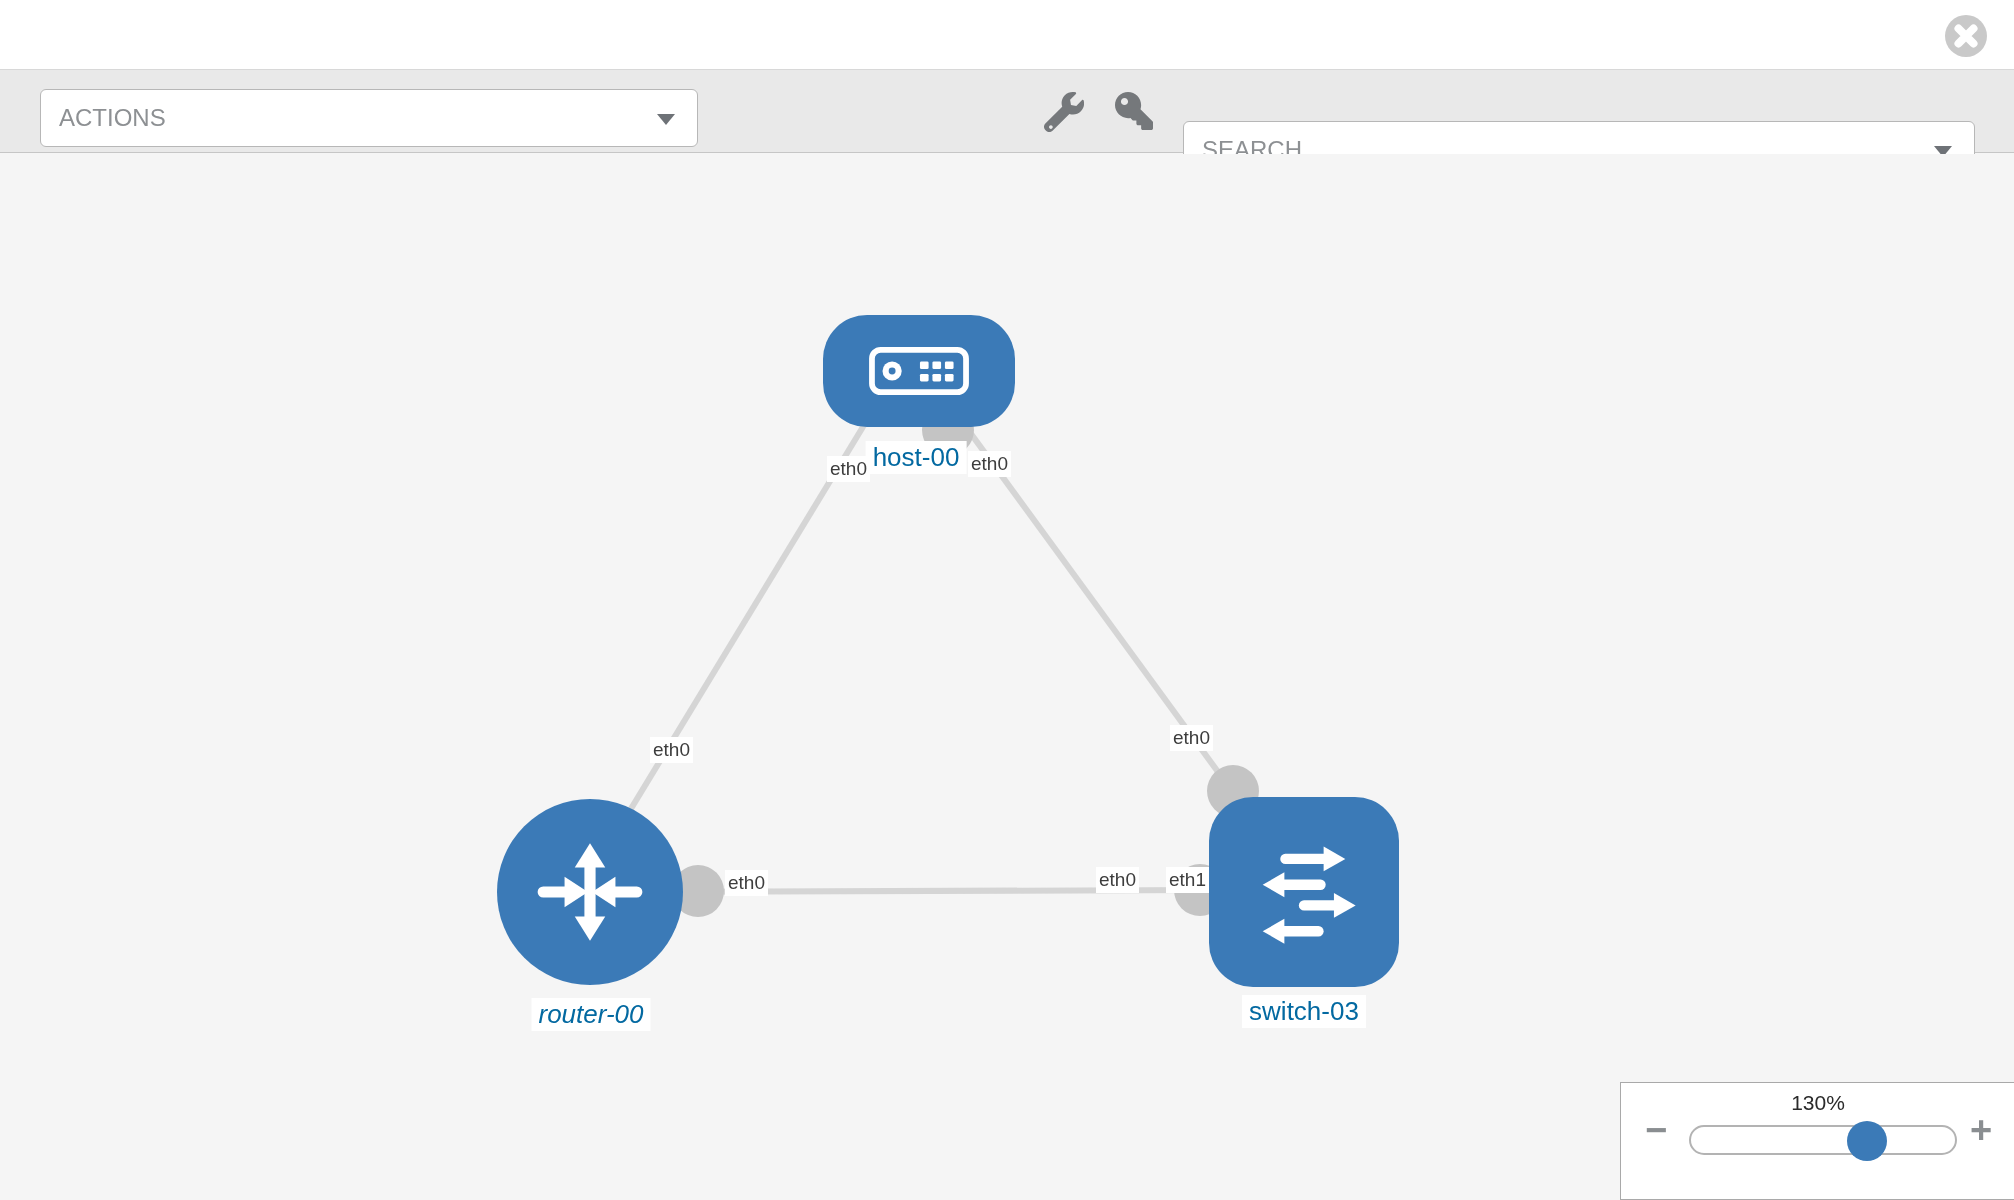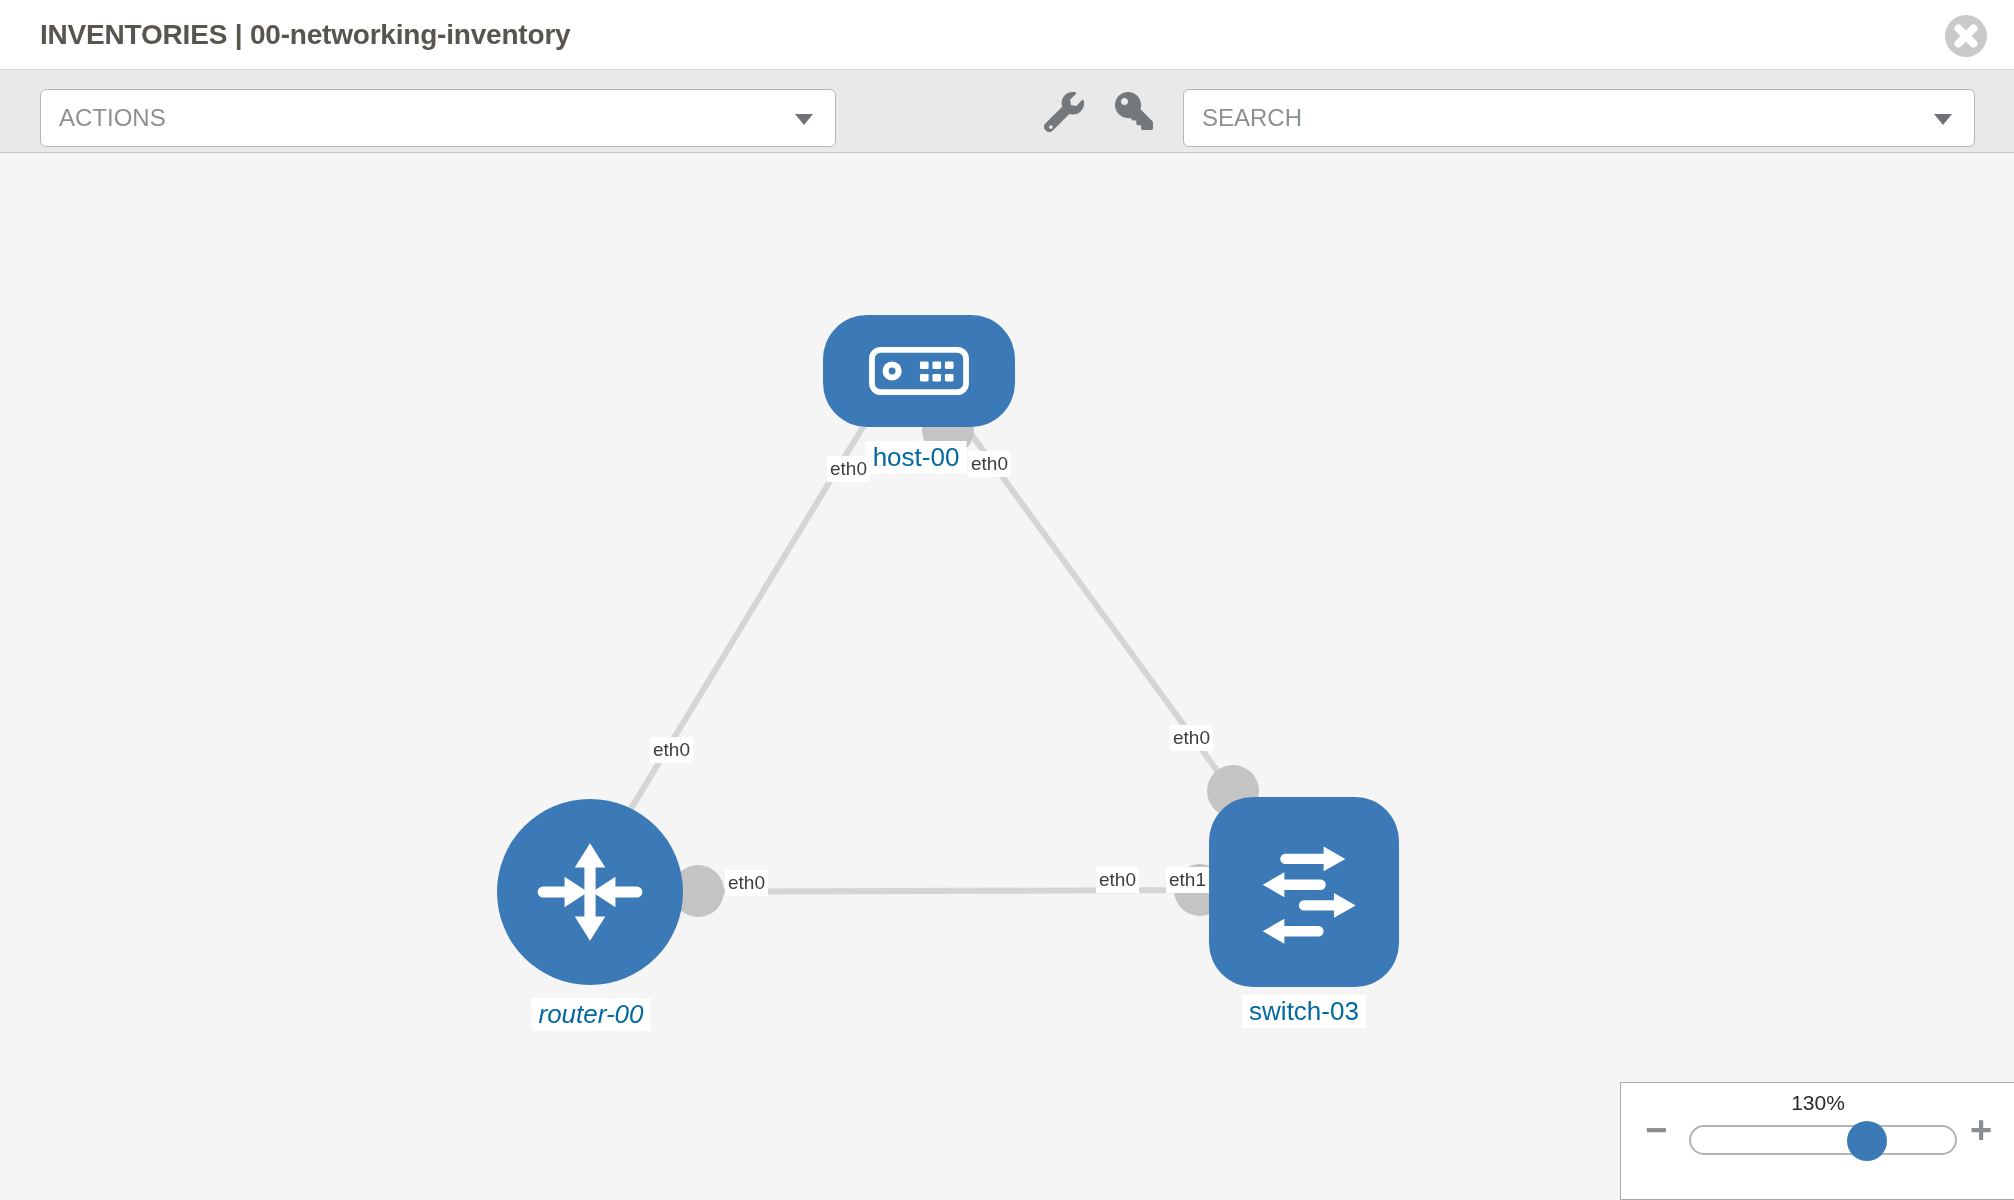--- a/index.html
+++ b/index.html
@@ -12,22 +12,22 @@
   .header-title { position:absolute; left:40px; top:0; line-height:70px;
                   font-size:28px; font-weight:bold; color:#58544e; letter-spacing:-0.2px; }
   .close-btn { position:absolute; right:26px; top:14px; width:44px; height:44px;
                cursor:pointer; }
 
   
   .toolbar { position:absolute; left:0; top:70px; width:2014px; height:83px;
              background:#e9e9e9; border-bottom:1px solid #c6c6c6; }
   .dropdown { position:absolute; top:19px; height:58px; background:#fff;
               border:1px solid #b7b7b7; border-radius:6px; cursor:pointer; }
-  .dropdown-actions { left:40px;  width:796px; }
-  .dropdown-search  { left:1183px; width:792px; }
+  .dropdown-actions { left:40px;  width:658px; }
+  .dropdown-search  { left:1183px; width:792px;margin-top:32px; }
   .dropdown-label { position:absolute; left:18px; top:0; line-height:56px;
                     font-size:24px; color:#8d9093; }
   .caret { position:absolute; right:22px; top:24px; width:0; height:0;
            border-left:9px solid transparent; border-right:9px solid transparent;
            border-top:11px solid #6e7277; }
   .tool-icon-btn { position:absolute; top:22px; width:44px; height:42px; cursor:pointer; }
   .tool-wrench { left:1044px; }
   .tool-key    { left:1114px; }
 
   
@@ -58,21 +58,20 @@
   .zoom-plus  { left:349px; }
   .zoom-track { position:absolute; left:68px; top:42px; width:268px; height:30px;
                 background:#ffffff; border:2px solid #b3b3b3; border-radius:16px; cursor:pointer; }
   .zoom-thumb { position:absolute; left:156px; top:-6px; width:40px; height:40px;
                 border-radius:50%; background:#3b7ab7; cursor:grab; }
 </style>
 </head>
 <body>
 
 <div class="header">
-  <div class="header-title">INVENTORIES | 00-networking-inventory</div>
   <div class="close-btn">
     <svg width="44" height="44" viewBox="0 0 44 44">
       <circle cx="22" cy="22" r="21" fill="#c9c9c9"></circle>
       <path d="M14.5 14.5 L29.5 29.5 M29.5 14.5 L14.5 29.5" stroke="#ffffff" stroke-width="8" stroke-linecap="round"></path>
     </svg>
   </div>
 </div>
 
 <div class="toolbar">
   <div class="dropdown dropdown-actions">

